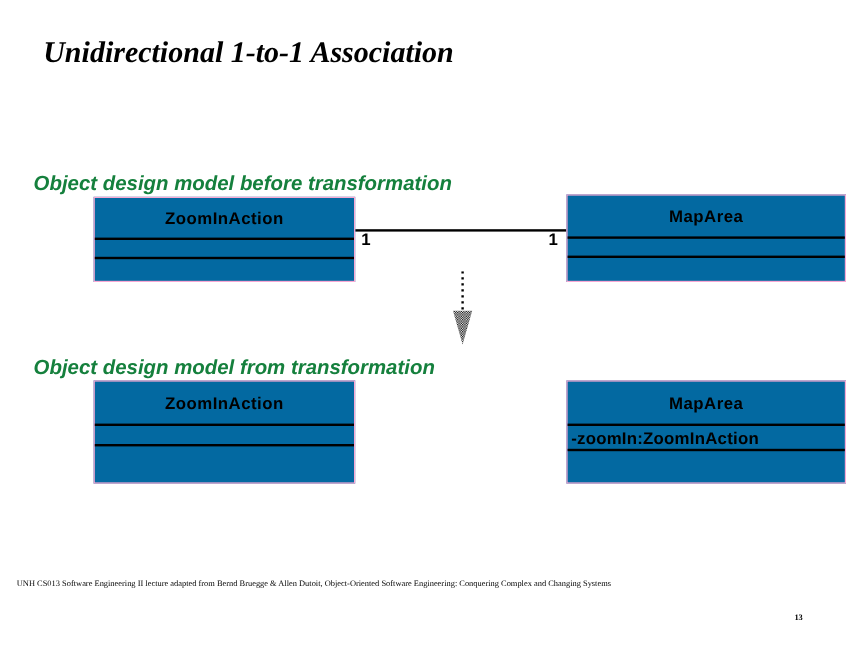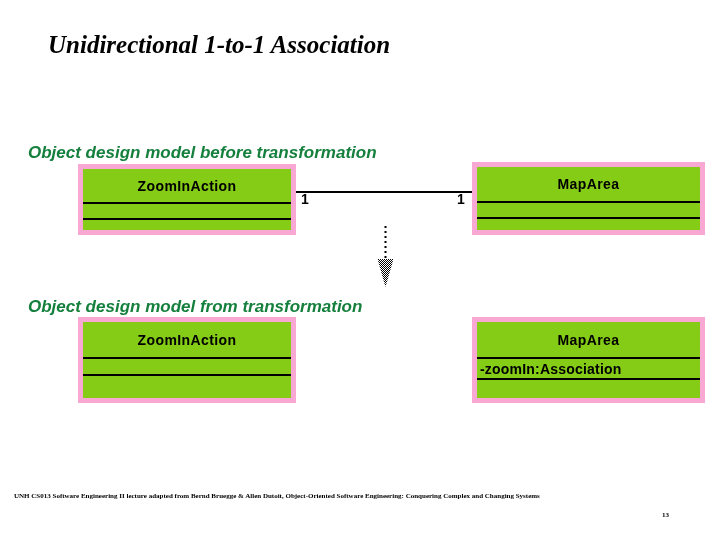--- a/index.html
+++ b/index.html
@@ -12,21 +12,21 @@
     height: 540px;
     position: relative;
     overflow: hidden;
     font-family: "Liberation Sans", sans-serif;
     color: #000000;
   }
 
   
   .slide-title {
     position: absolute;
-    left: 48px;
+    left: 36px;
     top: 30px;
     width: 648px;
     font-family: "Liberation Serif", serif;
     font-weight: bold;
     font-style: italic;
     font-size: 25px;
     line-height: 30px;
     color: #000000;
     white-space: nowrap;
   }
@@ -41,22 +41,22 @@
     line-height: 20px;
     color: #15803d;
     white-space: nowrap;
   }
   #caption-before { left: 28px; top: 143px; }
   #caption-after  { left: 28px; top: 297px; }
 
   
   .uml-class {
     position: absolute;
-    border: 5px solid #f9a8d4;
-    background: #84cc16;
+    border: 1px solid #f9a8d4;
+    background: #0369a1;
     box-sizing: border-box;
   }
   .uml-compartment {
     box-sizing: border-box;
     display: flex;
     align-items: center;
     overflow: hidden;
   }
   .uml-compartment.center { justify-content: center; }
   .uml-compartment.left   { justify-content: flex-start; padding-left: 3px; }
@@ -128,23 +128,23 @@
     left: 371px;
     top: 226px;
     width: 30px;
     height: 62px;
   }
 
   
   .footer-text {
     position: absolute;
     left: 14px;
-    top: 491px;
+    top: 481px;
     font-family: "Liberation Serif", serif;
-    font-weight: bold;
+    font-weight: normal;
     font-size: 7px;
     line-height: 10px;
     color: #000000;
     white-space: nowrap;
   }
   .footer-page {
     position: absolute;
     left: 662px;
     top: 510px;
     font-family: "Liberation Serif", serif;
@@ -215,21 +215,21 @@
   <div class="uml-compartment left divider-top c3">
     <span class="uml-attr"></span>
   </div>
 </div>
 
 <div class="uml-class" id="class-maparea-after">
   <div class="uml-compartment center c1">
     <span class="uml-name">MapArea</span>
   </div>
   <div class="uml-compartment left divider-top c2">
-    <span class="uml-attr">-zoomIn:Association</span>
+    <span class="uml-attr">-zoomIn:ZoomInAction</span>
   </div>
   <div class="uml-compartment left divider-top c3">
     <span class="uml-attr"></span>
   </div>
 </div>
 
 <div class="footer-text">UNH CS013 Software Engineering II lecture adapted from Bernd Bruegge &amp; Allen Dutoit, Object-Oriented Software Engineering: Conquering Complex and Changing Systems</div>
 <div class="footer-page">13</div>
 
 </body></html>

